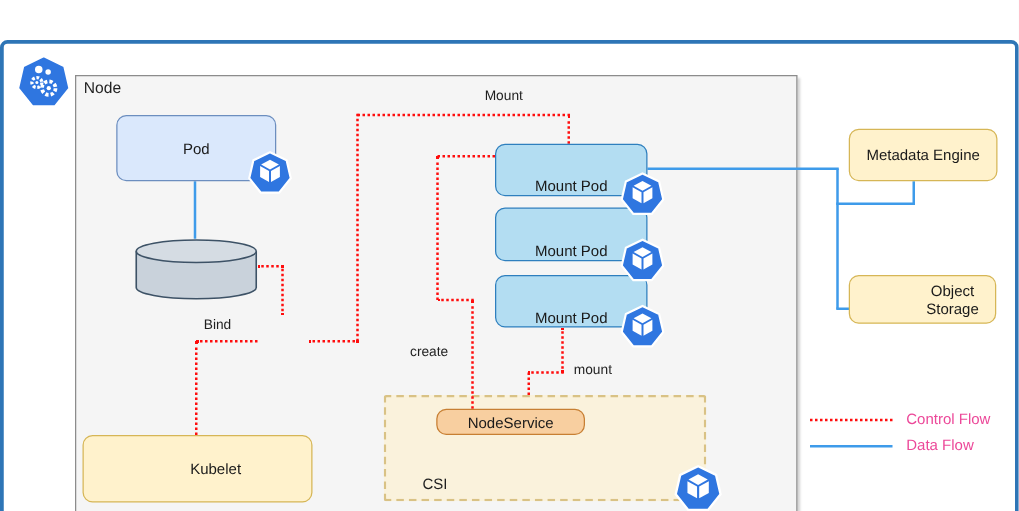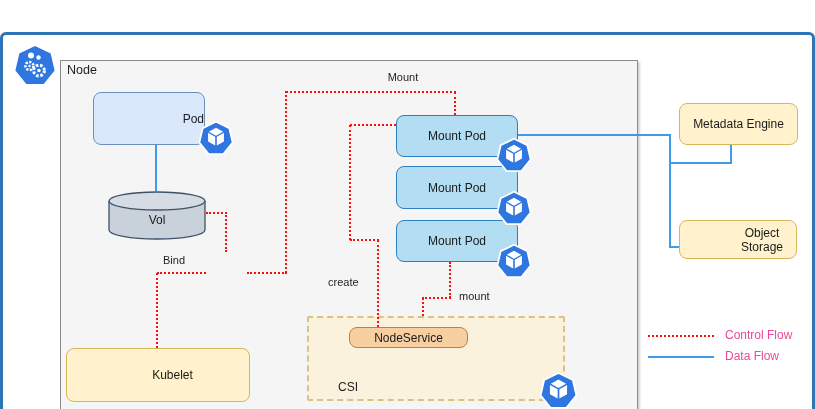--- a/index.html
+++ b/index.html
@@ -13,22 +13,22 @@
   *{margin:0;padding:0;box-sizing:border-box;}
   body{font-family:"Liberation Sans",sans-serif;background:#fff;}
   .frame{position:relative;width:815px;height:409px;background:#fff;
     border:3px solid var(--frame);border-radius:6px;overflow:hidden;margin-top:32px;}
   .node-box{position:absolute;left:57px;top:25px;width:578px;height:370px;
     background:#F5F5F5;border:1px solid #8C8C8C;box-shadow:2px 2px 2px rgba(0,0,0,0.18);}
   .lbl{position:absolute;font-size:11px;color:#1f1f1f;white-space:nowrap;}
   .node-lbl{left:64px;top:28px;font-size:12.5px;}
   .box{position:absolute;display:flex;align-items:center;justify-content:center;
     font-size:12px;color:#1a1a1a;border-radius:8px;text-align:center;}
-  .b-pod{left:90px;top:57px;width:112px;height:53px;background:var(--pod-fill);border:1px solid var(--pod-border);justify-content:flex-end;}
-  .b-mp{width:122px;background:var(--mount-pod-fill);border:1px solid var(--mount-pod-border);}
+  .b-pod{left:90px;top:57px;width:128px;height:53px;background:var(--pod-fill);border:1px solid var(--pod-border);}
+  .b-mp{width:122px;background:var(--mount-pod-fill);border:1px solid var(--mount-pod-border);align-items:flex-end;}
   .b-mp1{left:393px;top:80px;height:42px;}
   .b-mp2{left:393px;top:131px;height:43px;}
   .b-mp3{left:393px;top:185px;height:42px;}
   .b-yellow{background:var(--yellow-fill);border:1px solid var(--yellow-border);}
   .b-kubelet{left:63px;top:313px;width:184px;height:54px;padding-left:29px;}
   .b-meta{left:676px;top:68px;width:119px;height:42px;}
   .b-obj{left:676px;top:185px;width:118px;height:39px;padding-left:48px;}
   .b-nodesvc{left:346px;top:292px;width:119px;height:21px;background:var(--orange-fill);border:1.5px solid var(--orange-border);}
   .csi-box{position:absolute;left:304px;top:281px;width:258px;height:85px;
     background:var(--csi-fill);border:2px dashed var(--csi-border);border-radius:2px;}
@@ -120,21 +120,20 @@
     <span>Object Storage</span>
   </div>
   <div class="box b-nodesvc">
     <span>NodeService</span>
   </div>
 
   <svg class="cyl" viewBox="0 0 98 49">
     <path d="M1,10 v29 a48,9 0 0 0 96,0 v-29" fill="#C9D2DB" stroke="#3D5266" stroke-width="1.3"></path>
     <ellipse cx="49" cy="10" rx="48" ry="9" fill="#D5DCE3" stroke="#3D5266" stroke-width="1.3"></ellipse>
   </svg>
-  <div class="cyl-lbl">Vol</div>
 
 
   <div class="lbl" style="left:370px;top:36px;width:60px;text-align:center;">Mount</div>
   <div class="lbl" style="left:160px;top:219px;">Bind</div>
   <div class="lbl" style="left:325px;top:241px;">create</div>
   <div class="lbl" style="left:456px;top:255px;">mount</div>
   <div class="lbl csi-lbl">CSI</div>
 
   <svg class="icon" style="left:8px;top:6px;" width="48" height="48" viewBox="0 0 48 48">
       <use href="#k8s-node-sym"></use>

